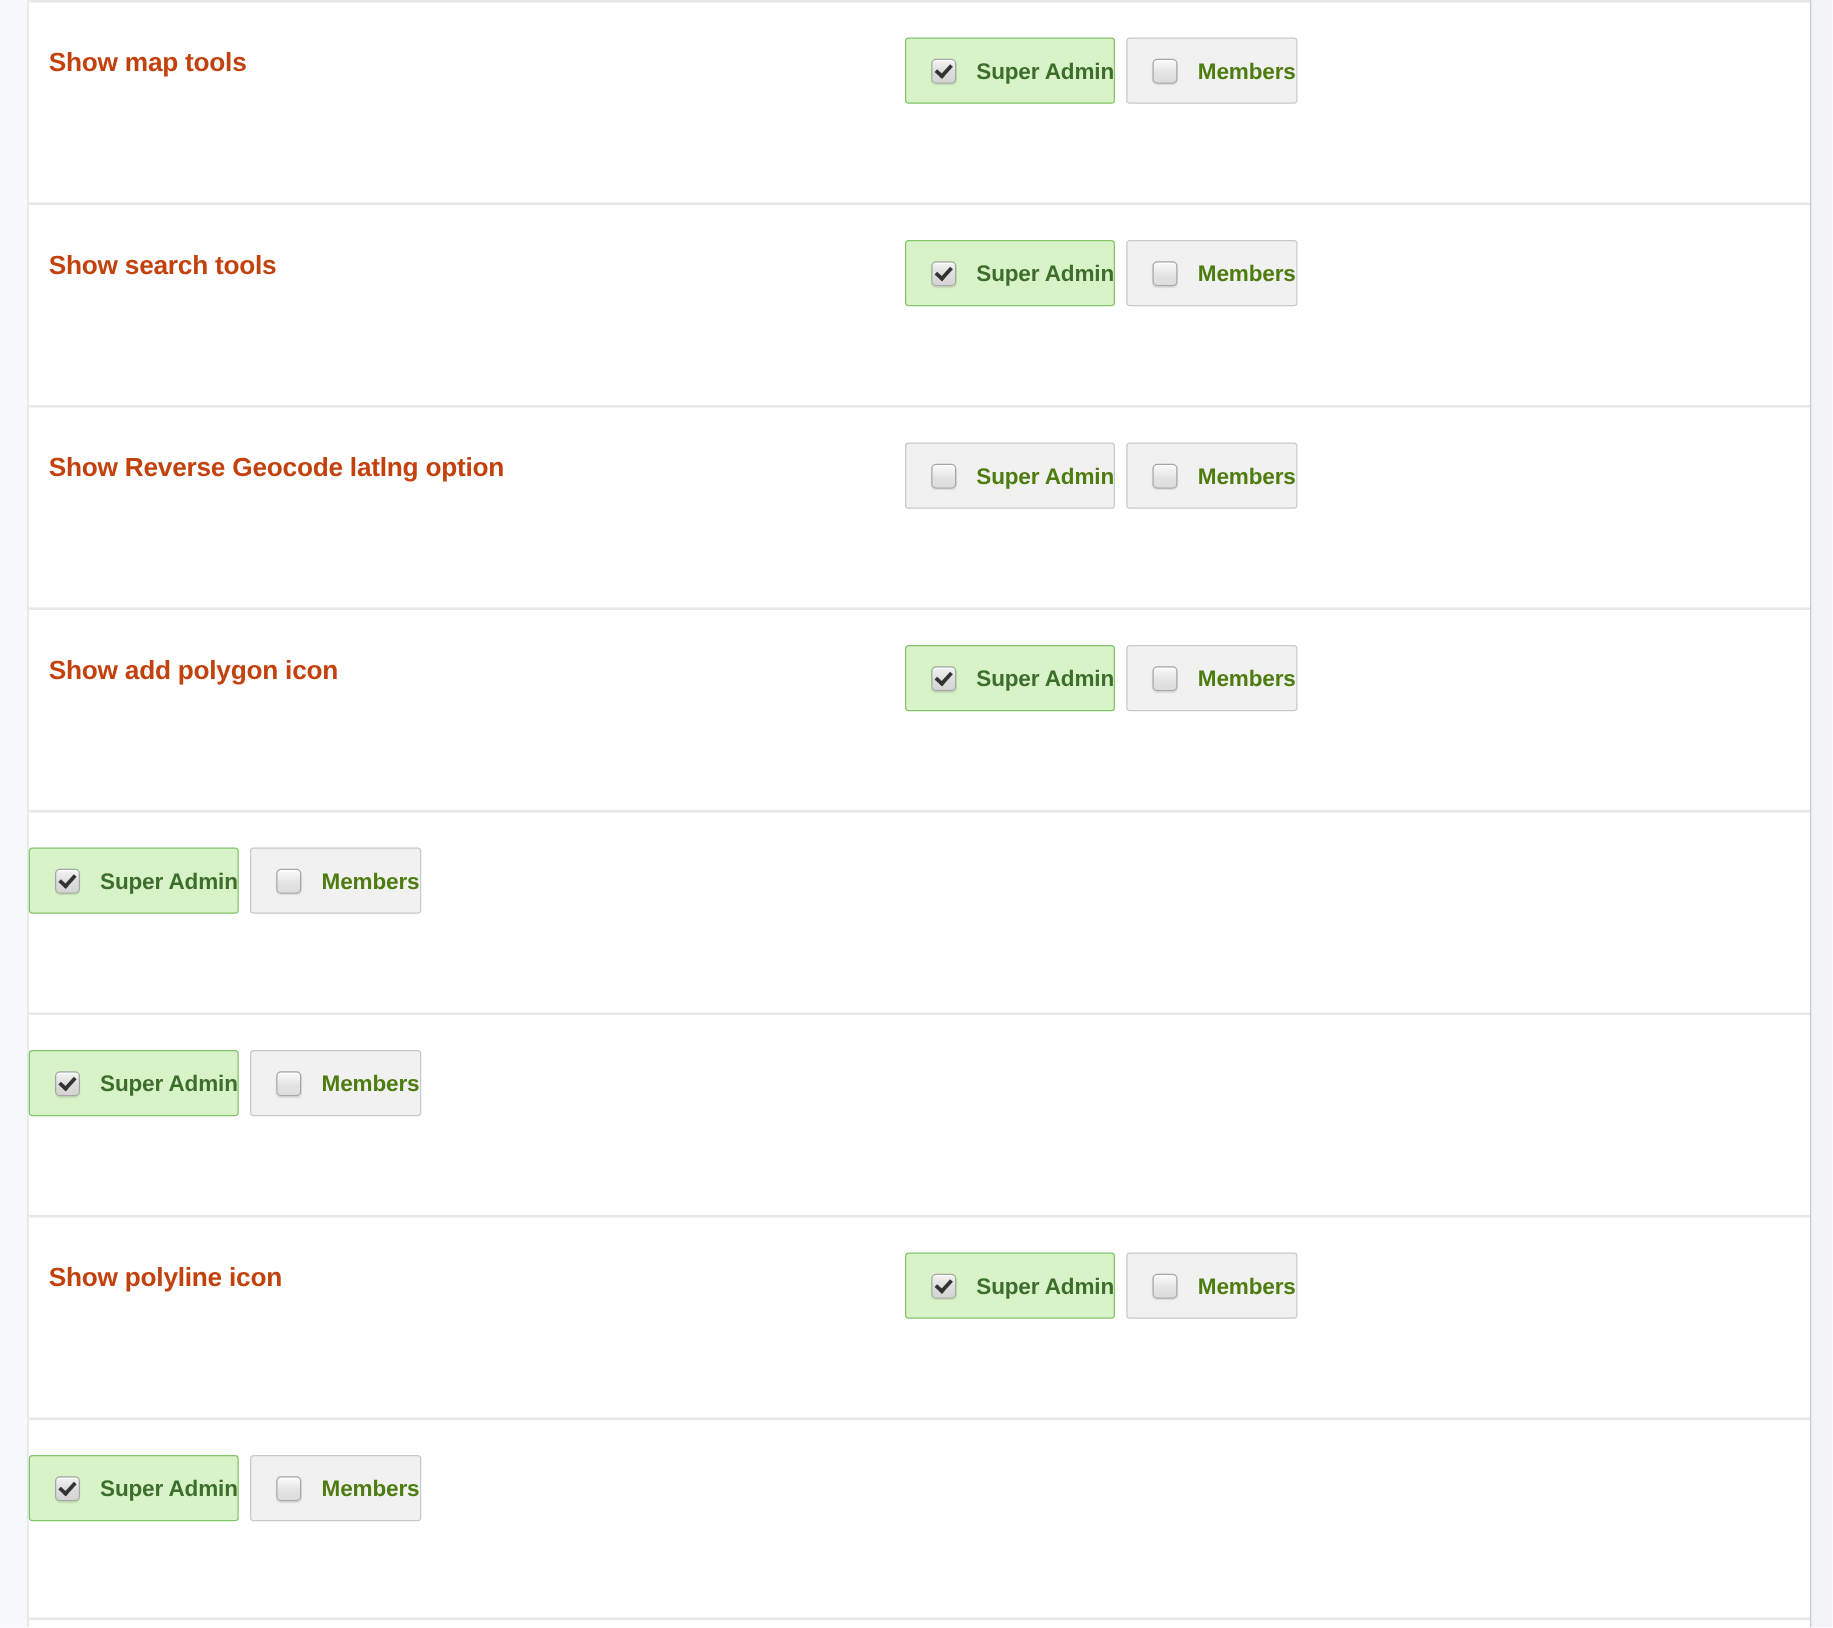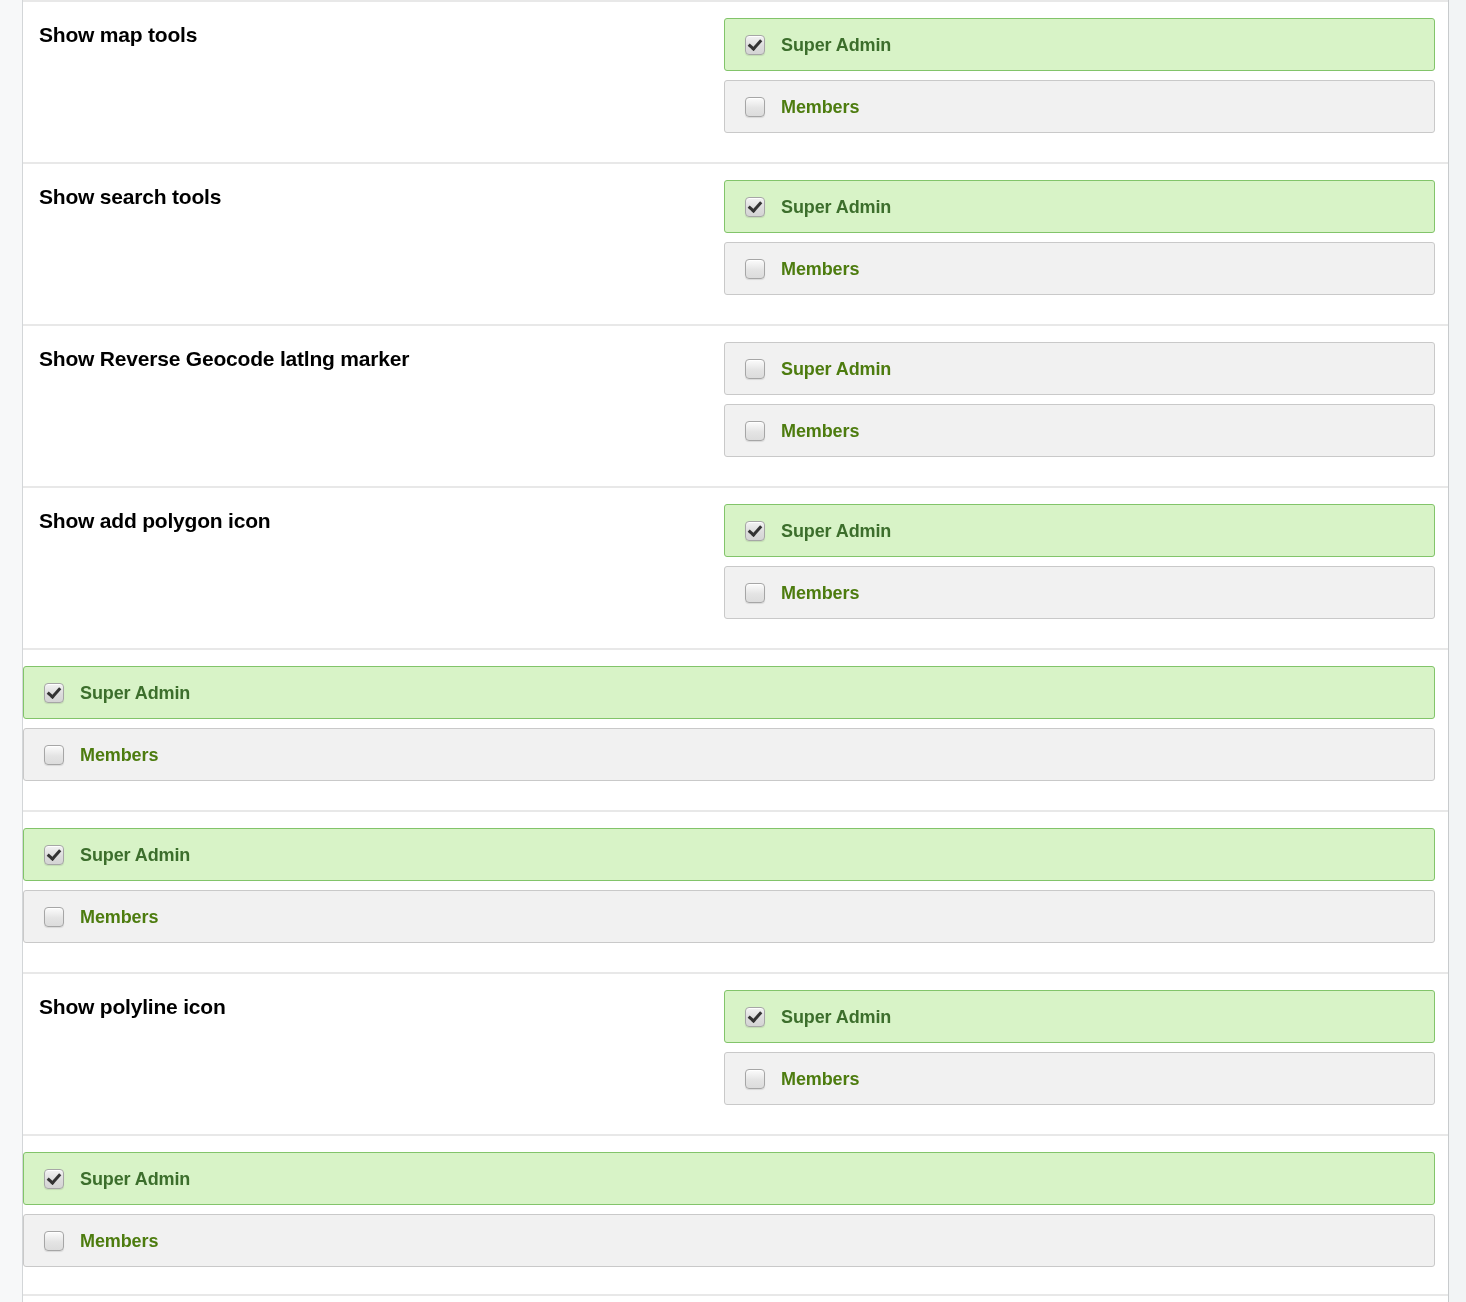--- a/index.html
+++ b/index.html
@@ -65,31 +65,32 @@
     border-bottom: 2px solid #e8e8e8;
   }
 
   .setting-label {
     flex: 0 0 701px;
     width: 701px;
     box-sizing: border-box;
     padding: 20px 0 0 16px;
     font-size: 21px;
     font-weight: bold;
-    color: #000000;
+    color: #c2410c;
     letter-spacing: -0.2px;
     line-height: 26px;
+    margin-top: 16px;
   }
 
   .setting-options {
     flex: 1 1 auto;
     box-sizing: border-box;
-    padding: 16px 13px 0 0;
-    display: flex;
-    flex-direction: column;
+    padding: 28px 13px 0 0;
+    display: flex;
+    flex-direction: row;
     gap: 9px;
   }
 
   .option-box {
     box-sizing: border-box;
     height: 53px;
     display: flex;
     align-items: center;
     padding-left: 20px;
     border-radius: 3px;
@@ -168,21 +169,21 @@
               <span class="cbox on"></span>
               <span class="option-label">Super Admin</span>
             </div>
             <div class="option-box">
               <span class="cbox"></span>
               <span class="option-label">Members</span>
             </div>
           </div>
         </div>
         <div class="setting-row">
-          <div class="setting-label">Show Reverse Geocode latlng marker</div>
+          <div class="setting-label">Show Reverse Geocode latlng option</div>
           <div class="setting-options">
             <div class="option-box">
               <span class="cbox"></span>
               <span class="option-label">Super Admin</span>
             </div>
             <div class="option-box">
               <span class="cbox"></span>
               <span class="option-label">Members</span>
             </div>
           </div>

